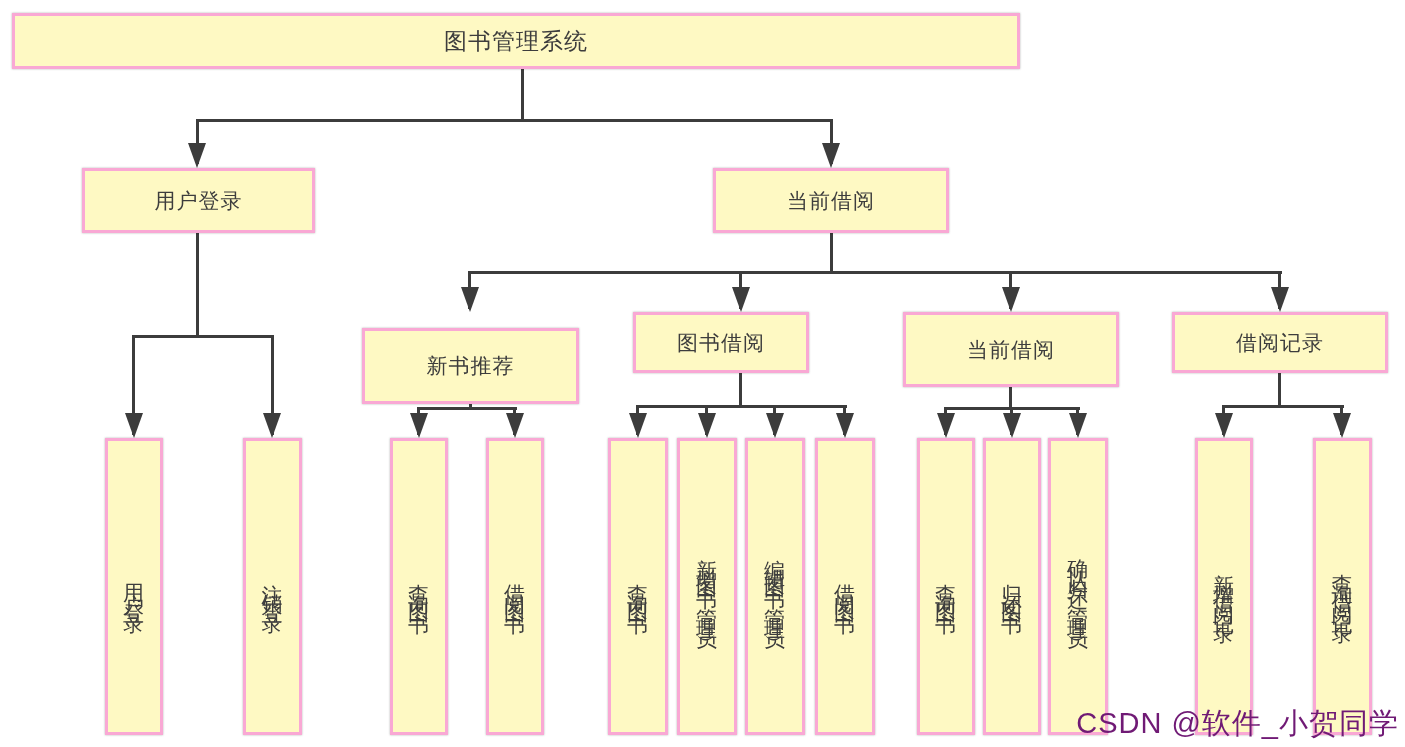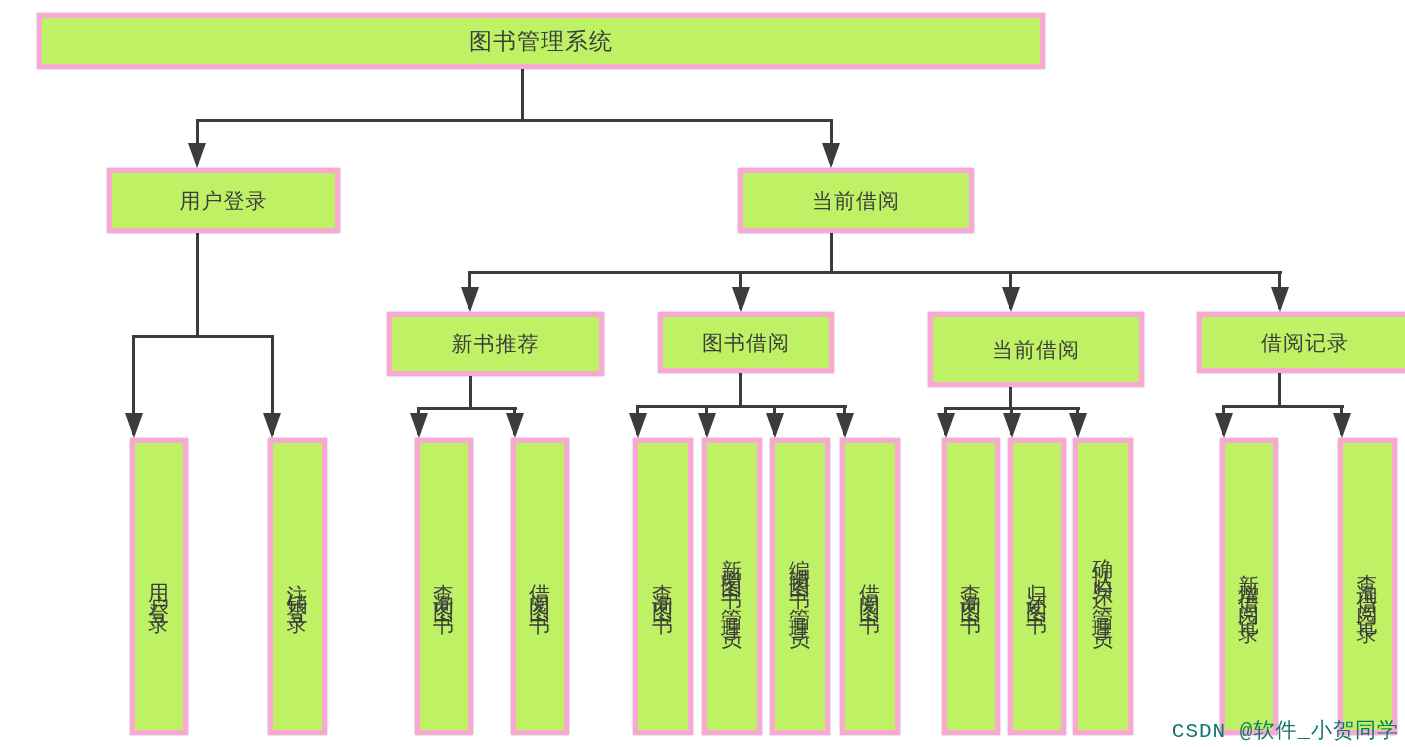--- a/index.html
+++ b/index.html
@@ -1,40 +1,39 @@
 <!DOCTYPE html>
 <html><head>
 <meta charset="utf-8">
 <style>
   html,body{margin:0;padding:0;background:#ffffff;}
   .canvas{
     position:relative;width:1405px;height:747px;background:#ffffff;
     font-family:"Liberation Sans",sans-serif;color:#3d3d3d;overflow:hidden;
   }
   .box{
-    position:absolute;background:#bef264;border:5px solid #f9a8d4;box-sizing:border-box;
+    position:absolute;background:#fef9c3;border:3px solid #f9a8d4;box-sizing:border-box;
     display:flex;align-items:center;justify-content:center;
     box-shadow:0 0 2px rgba(0,0,0,0.30);
-    margin-left:25px;
   }
   .hlabel{font-size:21px;letter-spacing:1px;white-space:nowrap;}
   .root-label{font-size:23px;letter-spacing:1px;}
   .vtext{
     writing-mode:vertical-rl;text-orientation:mixed;
     font-size:21px;line-height:1;letter-spacing:10px;white-space:nowrap;
   }
   .line{position:absolute;background:#3c3c3c;}
   .arrow{
     position:absolute;width:0;height:0;
     border-left:9px solid transparent;border-right:9px solid transparent;
     border-top:25px solid #3c3c3c;
   }
   .watermark{
-    position:absolute;right:6px;bottom:3px;font-size:21px;color:#0f766e;
-    letter-spacing:1px;white-space:nowrap;z-index:5;font-family:Liberation Mono, monospace;
+    position:absolute;right:6px;bottom:3px;font-size:29px;color:#701a75;
+    letter-spacing:1px;white-space:nowrap;z-index:5;
   }
 </style>
 </head>
 <body>
 
 <div class="canvas">
 
   <div class="line" style="left:521px;top:69px;width:3px;height:51px;"></div>
   <div class="line" style="left:196px;top:119px;width:637px;height:3px;"></div>
   <div class="line" style="left:196px;top:119px;width:3px;height:45px;"></div>
@@ -98,21 +97,21 @@
     <span class="root-label">图书管理系统</span>
   </div>
 
   <div class="box" style="left:82px;top:168px;width:233px;height:65px;">
     <span class="hlabel">用户登录</span>
   </div>
   <div class="box" style="left:713px;top:168px;width:236px;height:65px;">
     <span class="hlabel">当前借阅</span>
   </div>
 
-  <div class="box" style="left:362px;top:312px;width:217px;height:64px;">
+  <div class="box" style="left:362px;top:328px;width:217px;height:76px;">
     <span class="hlabel">新书推荐</span>
   </div>
   <div class="box" style="left:633px;top:312px;width:176px;height:61px;">
     <span class="hlabel">图书借阅</span>
   </div>
   <div class="box" style="left:903px;top:312px;width:216px;height:75px;">
     <span class="hlabel">当前借阅</span>
   </div>
   <div class="box" style="left:1172px;top:312px;width:216px;height:61px;">
     <span class="hlabel">借阅记录</span>

